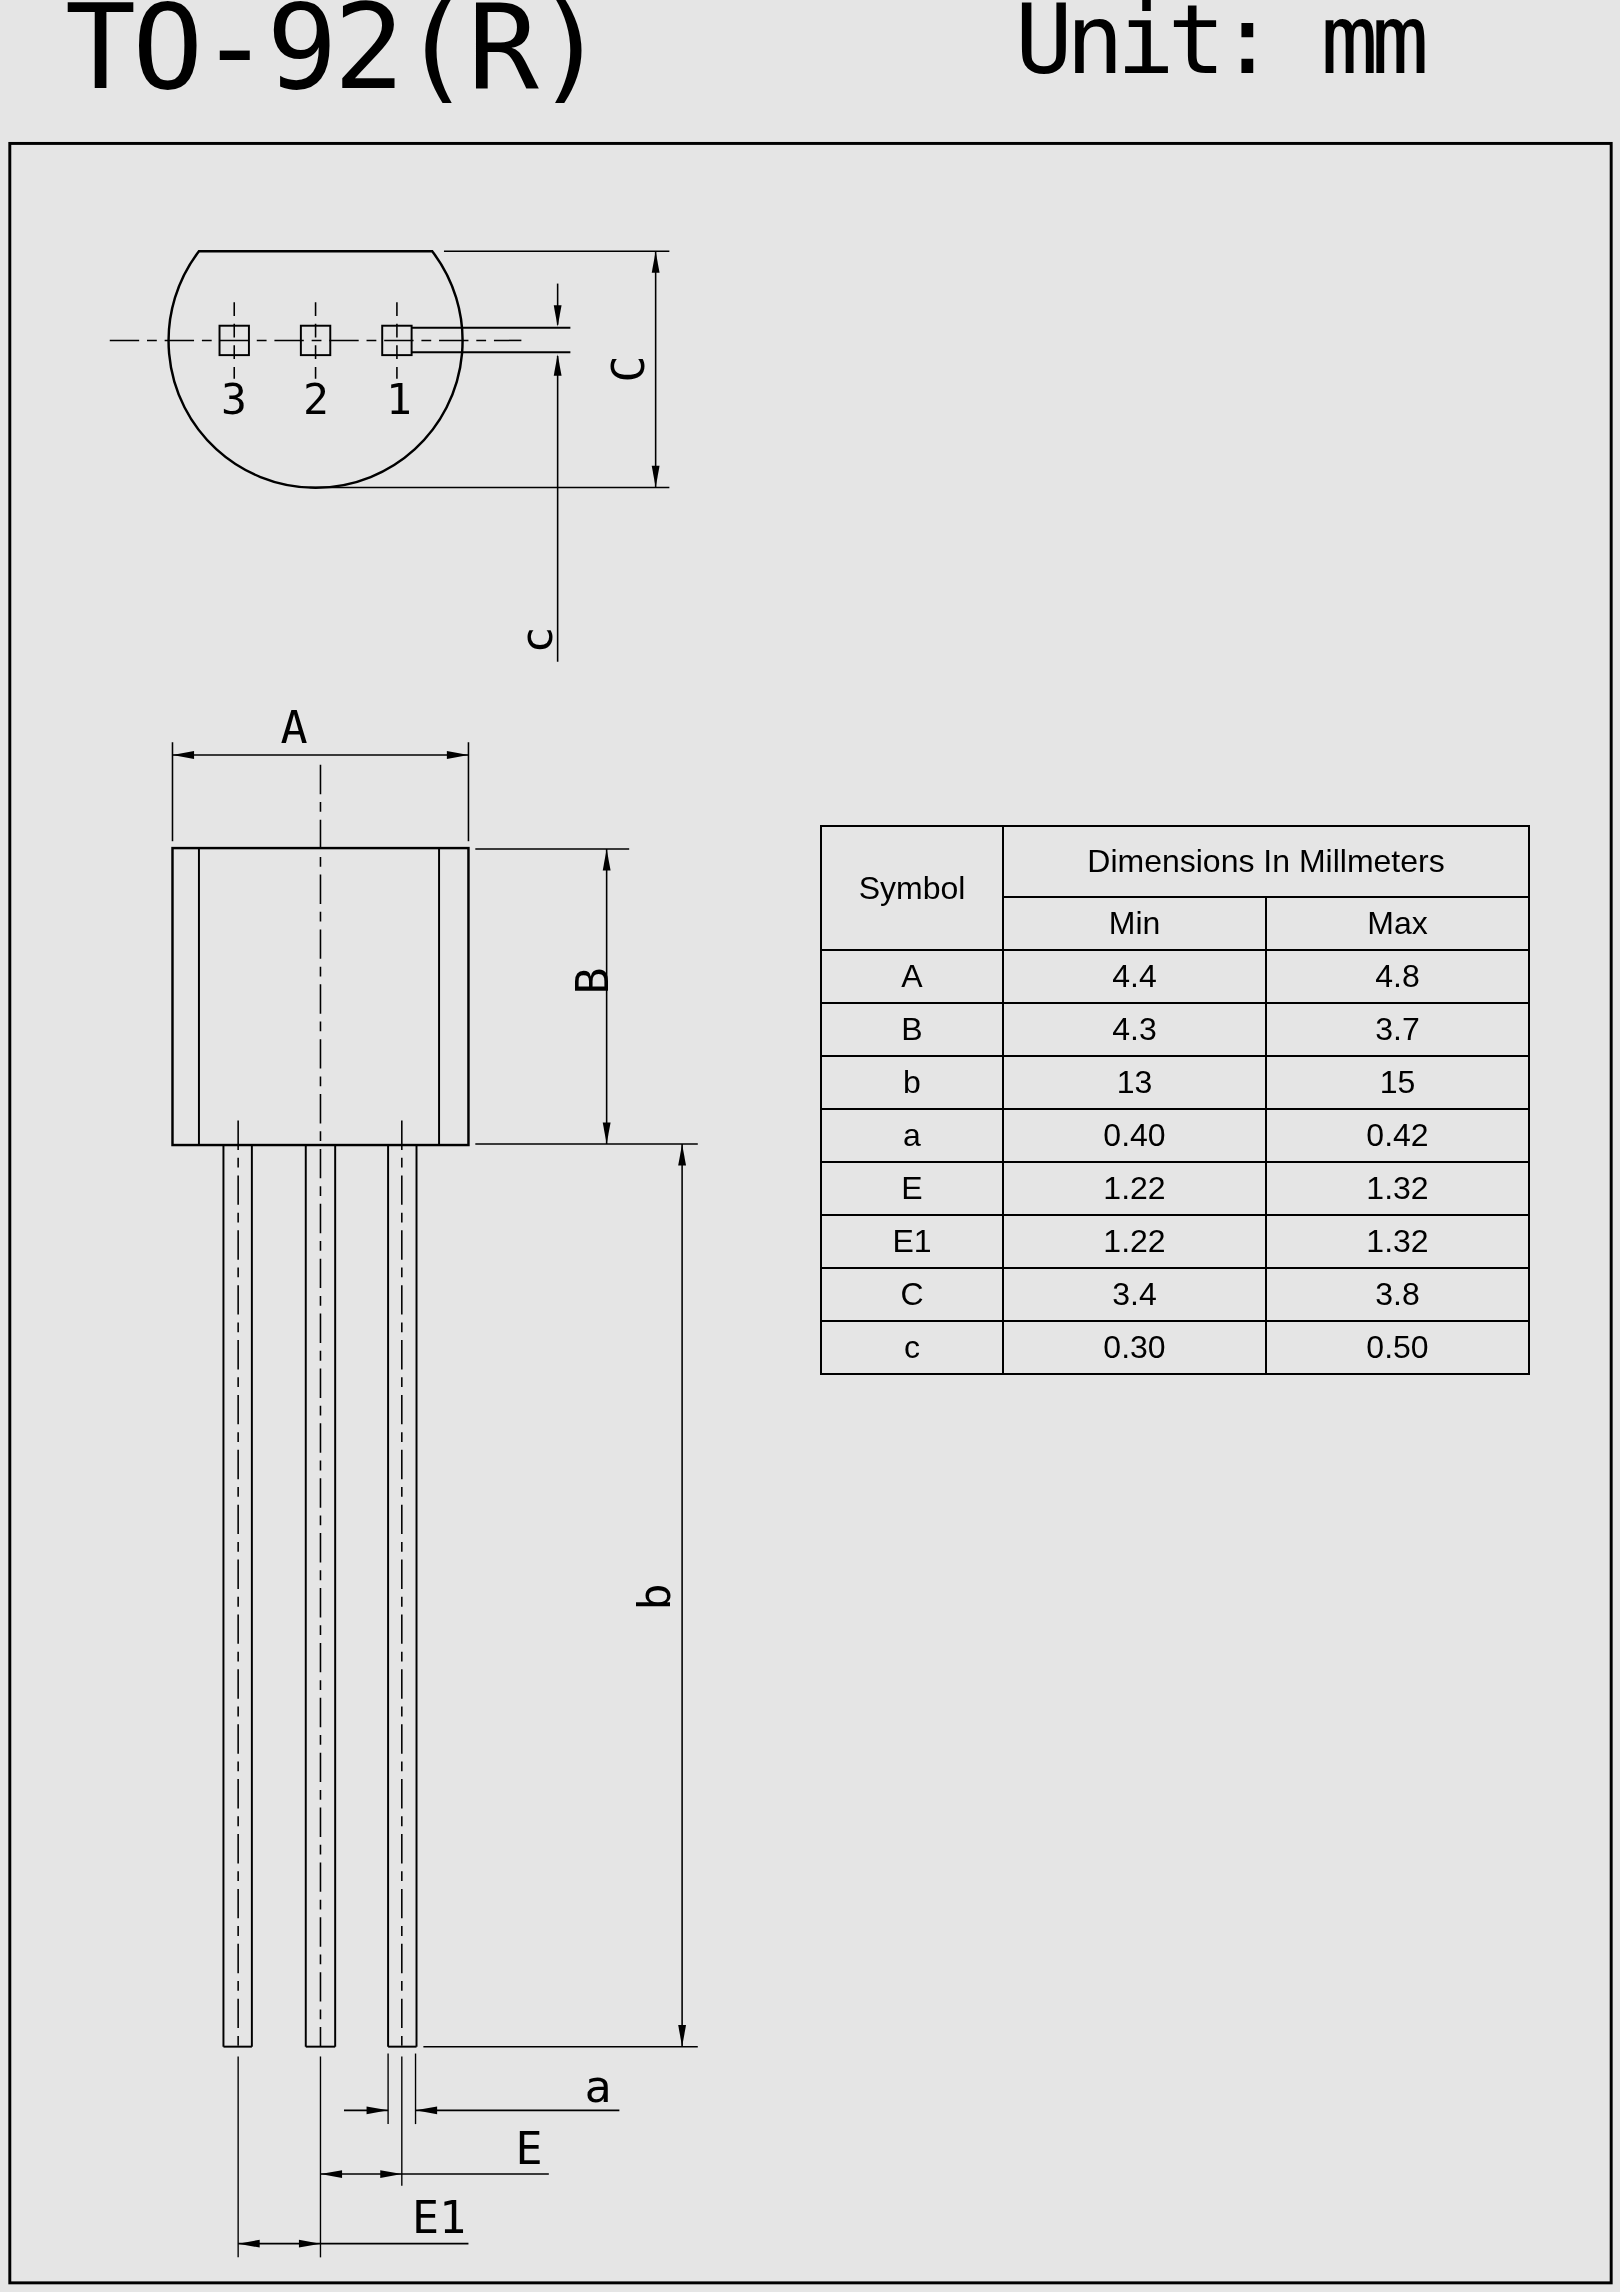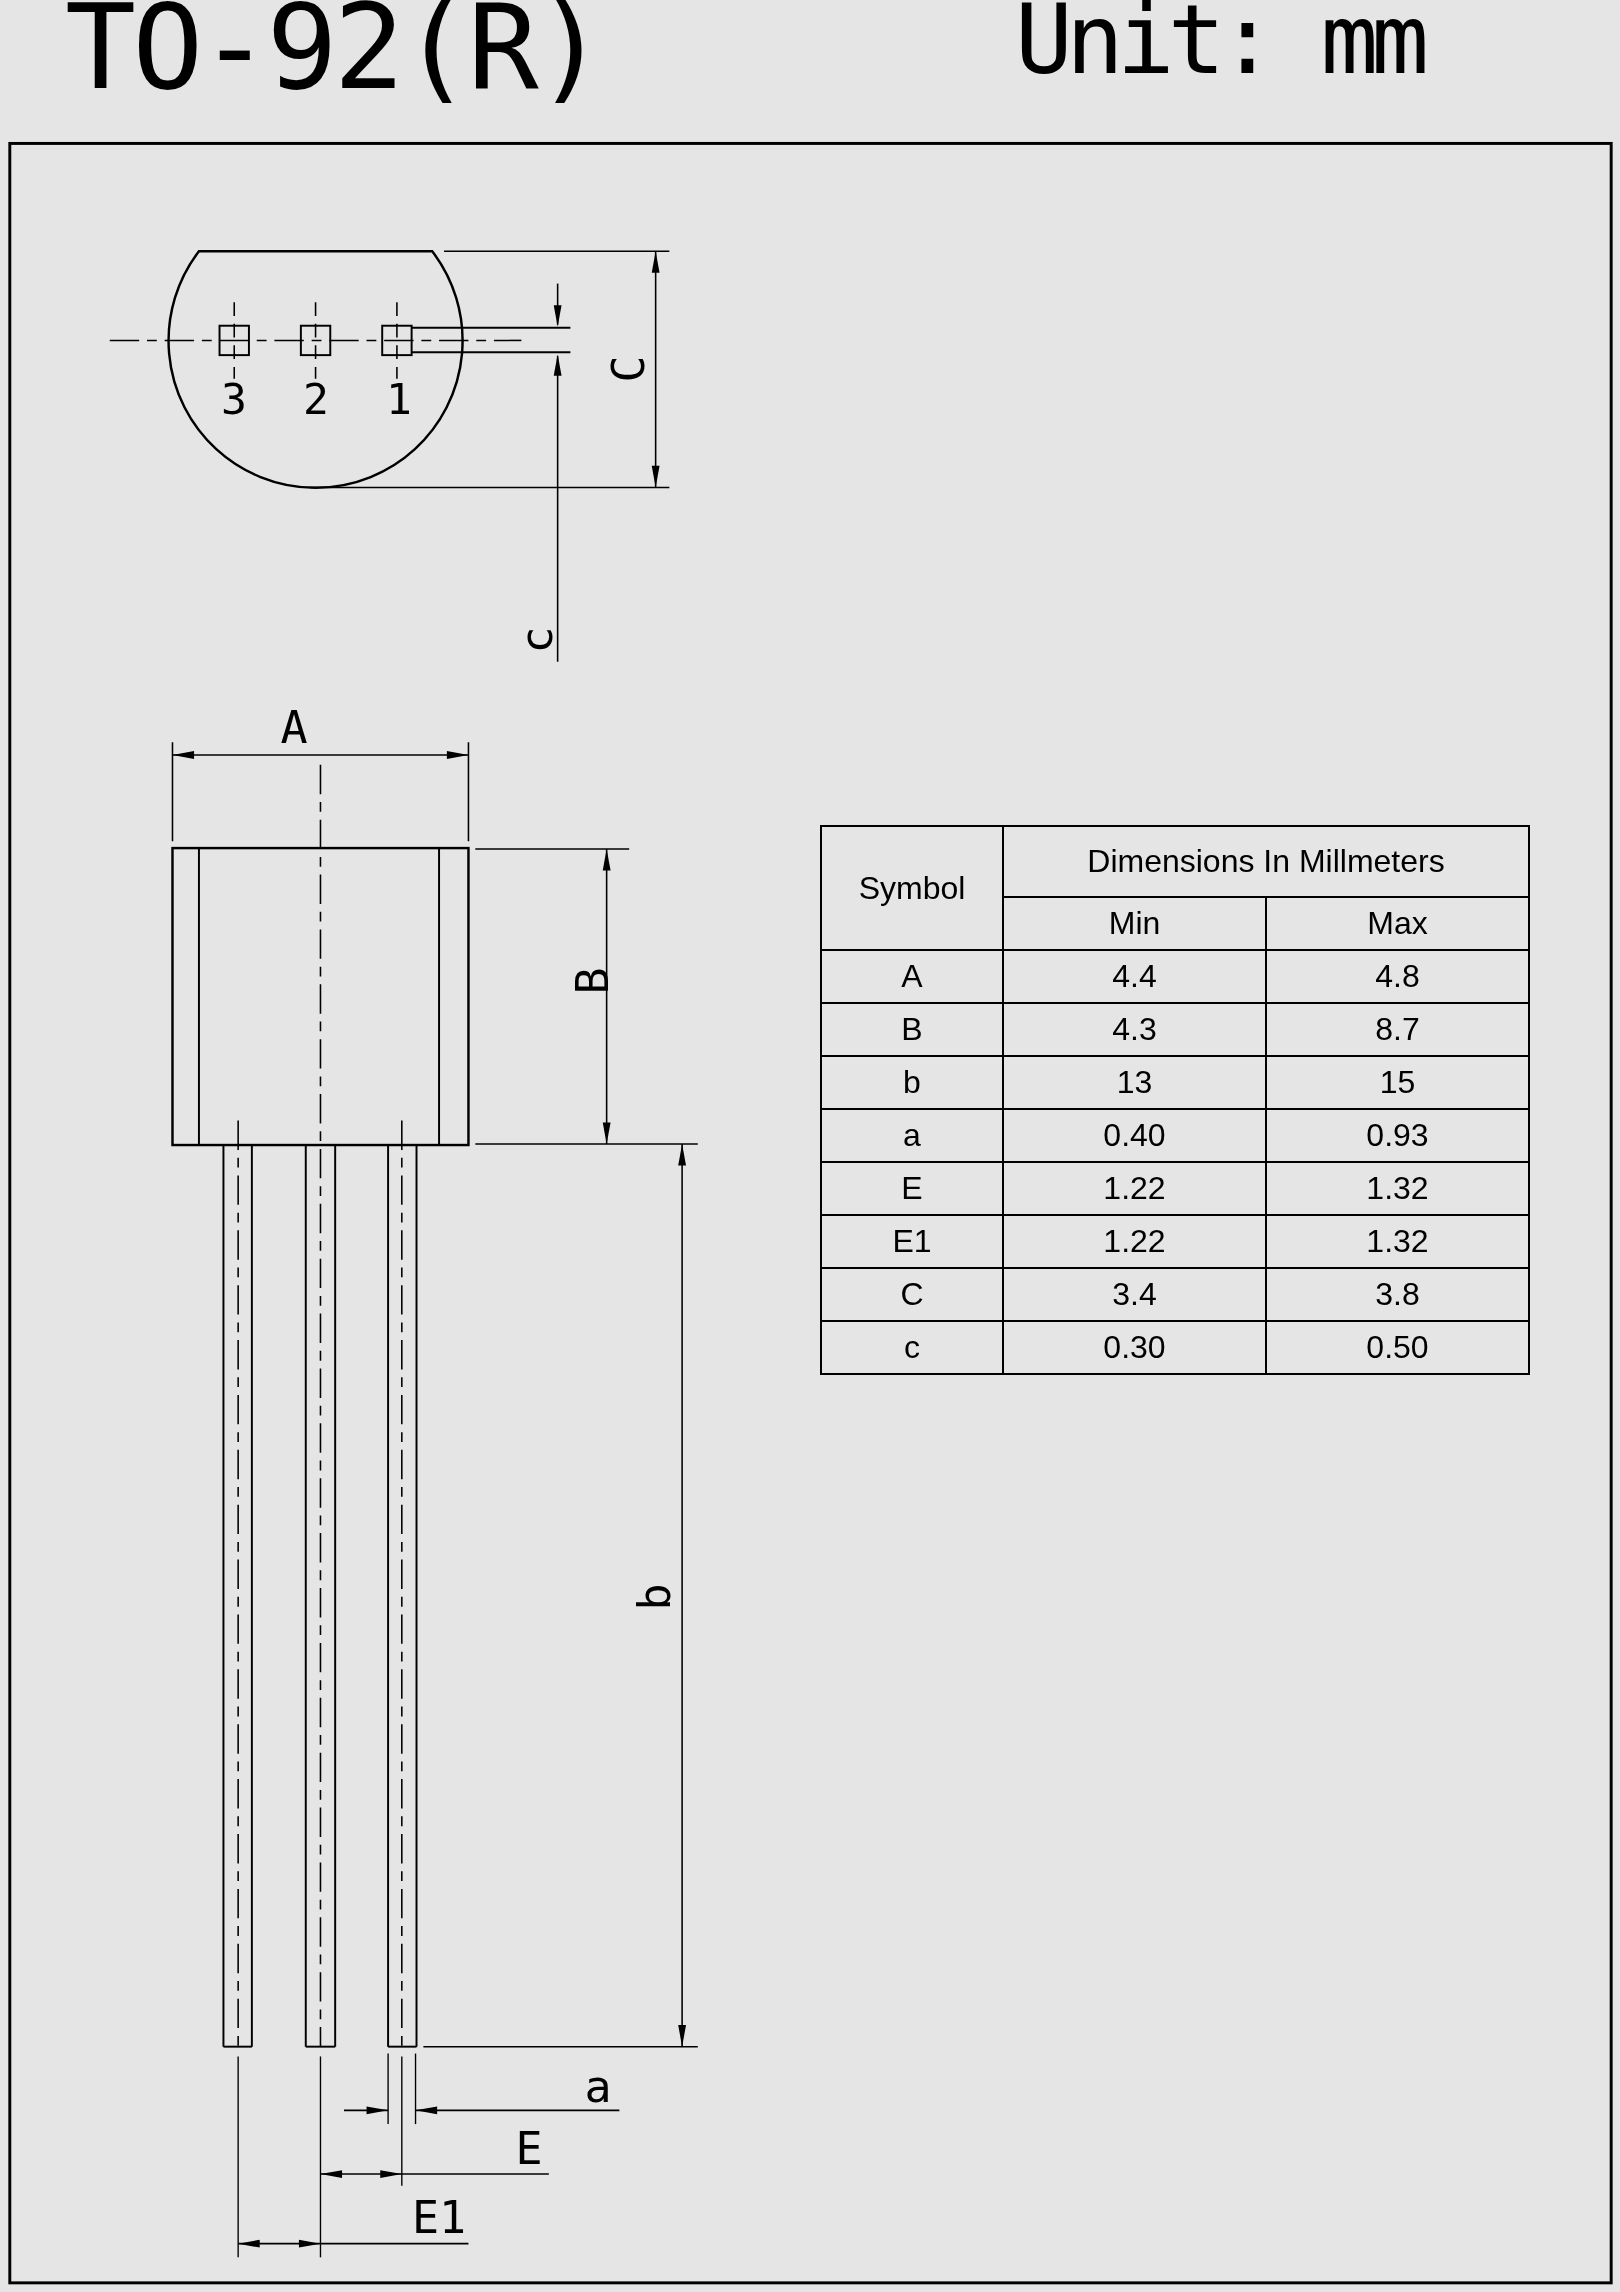--- a/index.html
+++ b/index.html
@@ -191,31 +191,31 @@
       <td class="c-max">Max</td>
     </tr>
     <tr>
       <td>A</td>
       <td>4.4</td>
       <td>4.8</td>
     </tr>
     <tr>
       <td>B</td>
       <td>4.3</td>
-      <td>8.7</td>
+      <td>3.7</td>
     </tr>
     <tr>
       <td>b</td>
       <td>13</td>
       <td>15</td>
     </tr>
     <tr>
       <td>a</td>
       <td>0.40</td>
-      <td>0.93</td>
+      <td>0.42</td>
     </tr>
     <tr>
       <td>E</td>
       <td>1.22</td>
       <td>1.32</td>
     </tr>
     <tr>
       <td>E1</td>
       <td>1.22</td>
       <td>1.32</td>

